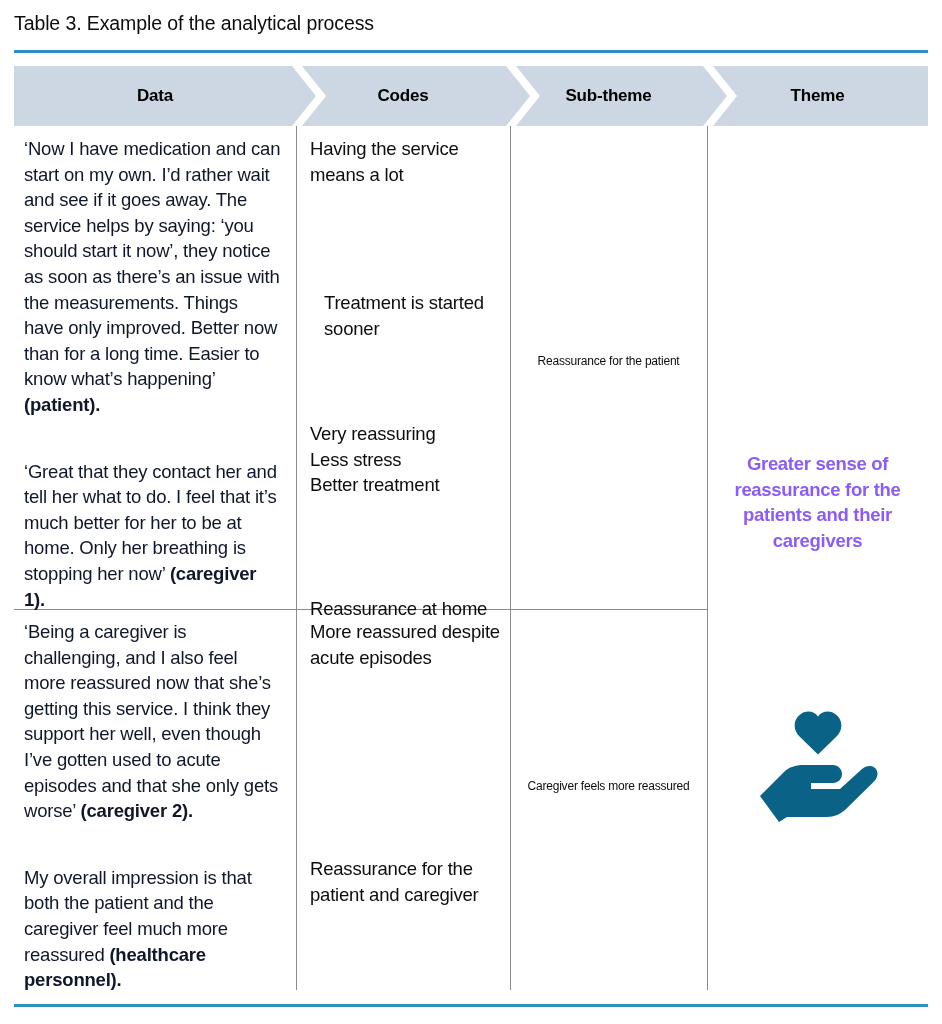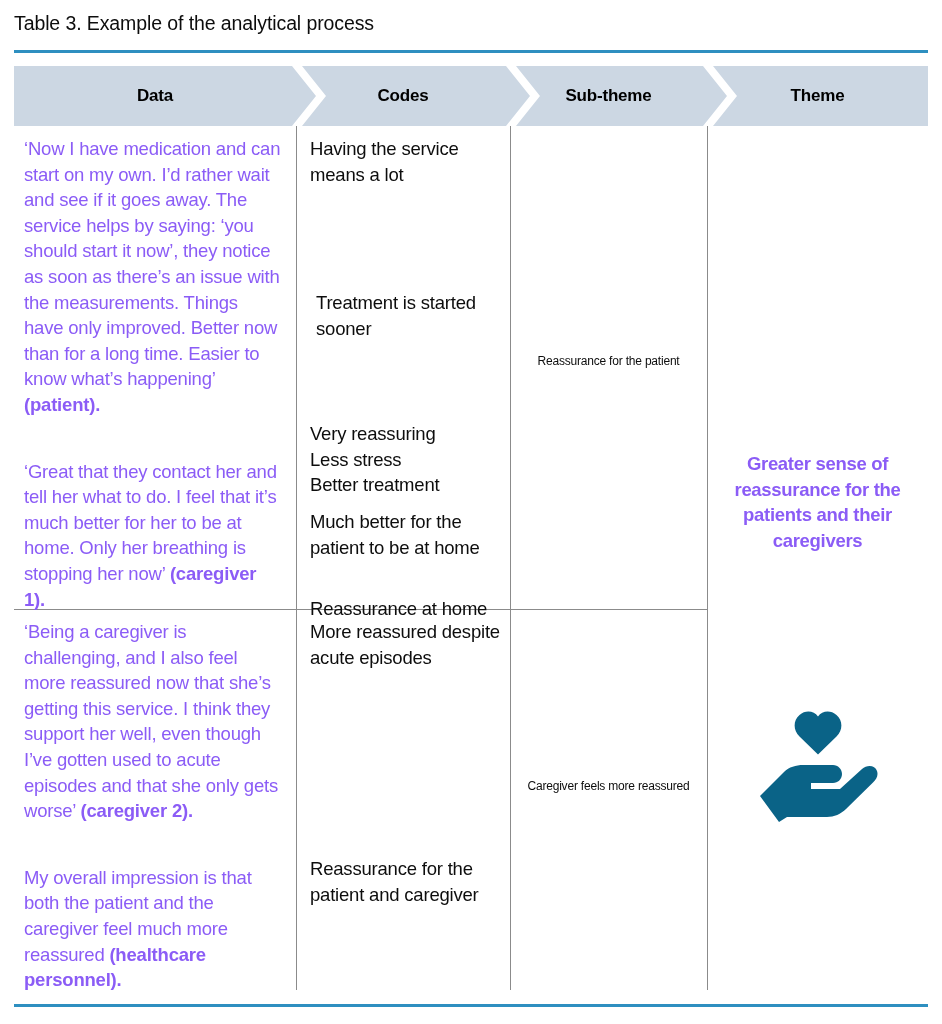--- a/index.html
+++ b/index.html
@@ -138,21 +138,21 @@
     position: absolute;
     box-sizing: border-box;
   }
   .cell p {
     margin: 0;
   }
   .quote-text {
     font-size: 18.5px;
     line-height: 25.6px;
     letter-spacing: -0.2px;
-    color: #8b5cf6;
+    color: #0f172a;
   }
   .quote-text b { font-weight: bold; }
   .quote-block + .quote-block { margin-top: 41px; }
 
   .code-text {
     font-size: 18.5px;
     line-height: 25.6px;
     letter-spacing: -0.2px;
     color: #0d0d0d;
   }
@@ -172,21 +172,21 @@
     text-align: center;
     font-weight: bold;
     color: #8b5cf6;
   }
 
   
   .cell-data-1   { left: 0px;   top: 10px;  width: 282px; padding: 0 14px 0 10px; }
   .cell-data-2   { left: 0px;   top: 493px; width: 282px; padding: 0 14px 0 10px; }
 
   .cell-codes-1a { left: 282px; top: 10px;  width: 214px; padding: 0 10px 0 14px; }
-  .cell-codes-1b { left: 282px; top: 164px; width: 214px; padding: 0 10px 0 20px; }
+  .cell-codes-1b { left: 282px; top: 164px; width: 214px; padding: 0 10px 0 28px; }
   .cell-codes-1c { left: 282px; top: 295px; width: 214px; padding: 0 10px 0 14px; }
   .cell-codes-1d { left: 282px; top: 383px; width: 214px; padding: 0 10px 0 14px; }
 
   .cell-codes-2a { left: 282px; top: 493px; width: 214px; padding: 0 10px 0 14px; }
   .cell-codes-2b { left: 282px; top: 730px; width: 214px; padding: 0 10px 0 14px; }
 
   .cell-sub-1    { left: 496px; top: 223px; width: 197px; padding: 0 10px; }
   .cell-sub-2    { left: 496px; top: 648px; width: 197px; padding: 0 10px; }
 
   .cell-theme    { left: 693px; top: 325px; width: 221px; padding: 0 12px; }
@@ -249,23 +249,20 @@
       <p class="code-text">Having the service means a lot</p>
     </div>
     <div class="cell cell-codes-1b">
       <p class="code-text">Treatment is started sooner</p>
     </div>
     <div class="cell cell-codes-1c">
       <p class="code-text" style="white-space: pre-line;">Very reassuring
 Less stress
 Better treatment</p>
     </div>
-    <div class="cell cell-codes-1d">
-      <p class="code-text">Much better for the patient to be at home</p>
-    </div>
     <div class="cell" style="left:282px; top:470px; width:214px; padding:0 10px 0 14px;">
       <p class="code-text">Reassurance at home</p>
     </div>
 
     <div class="cell cell-sub-1">
       <p class="sub-text">Reassurance for the patient</p>
     </div>
 
     <div class="cell cell-data-2">
       <p class="quote-text quote-block"><span>‘Being a caregiver is challenging, and I also feel more reassured now that she’s getting this service. I think they support her well, even though I’ve gotten used to acute episodes and that she only gets worse’ </span><b>(caregiver 2).</b></p>

